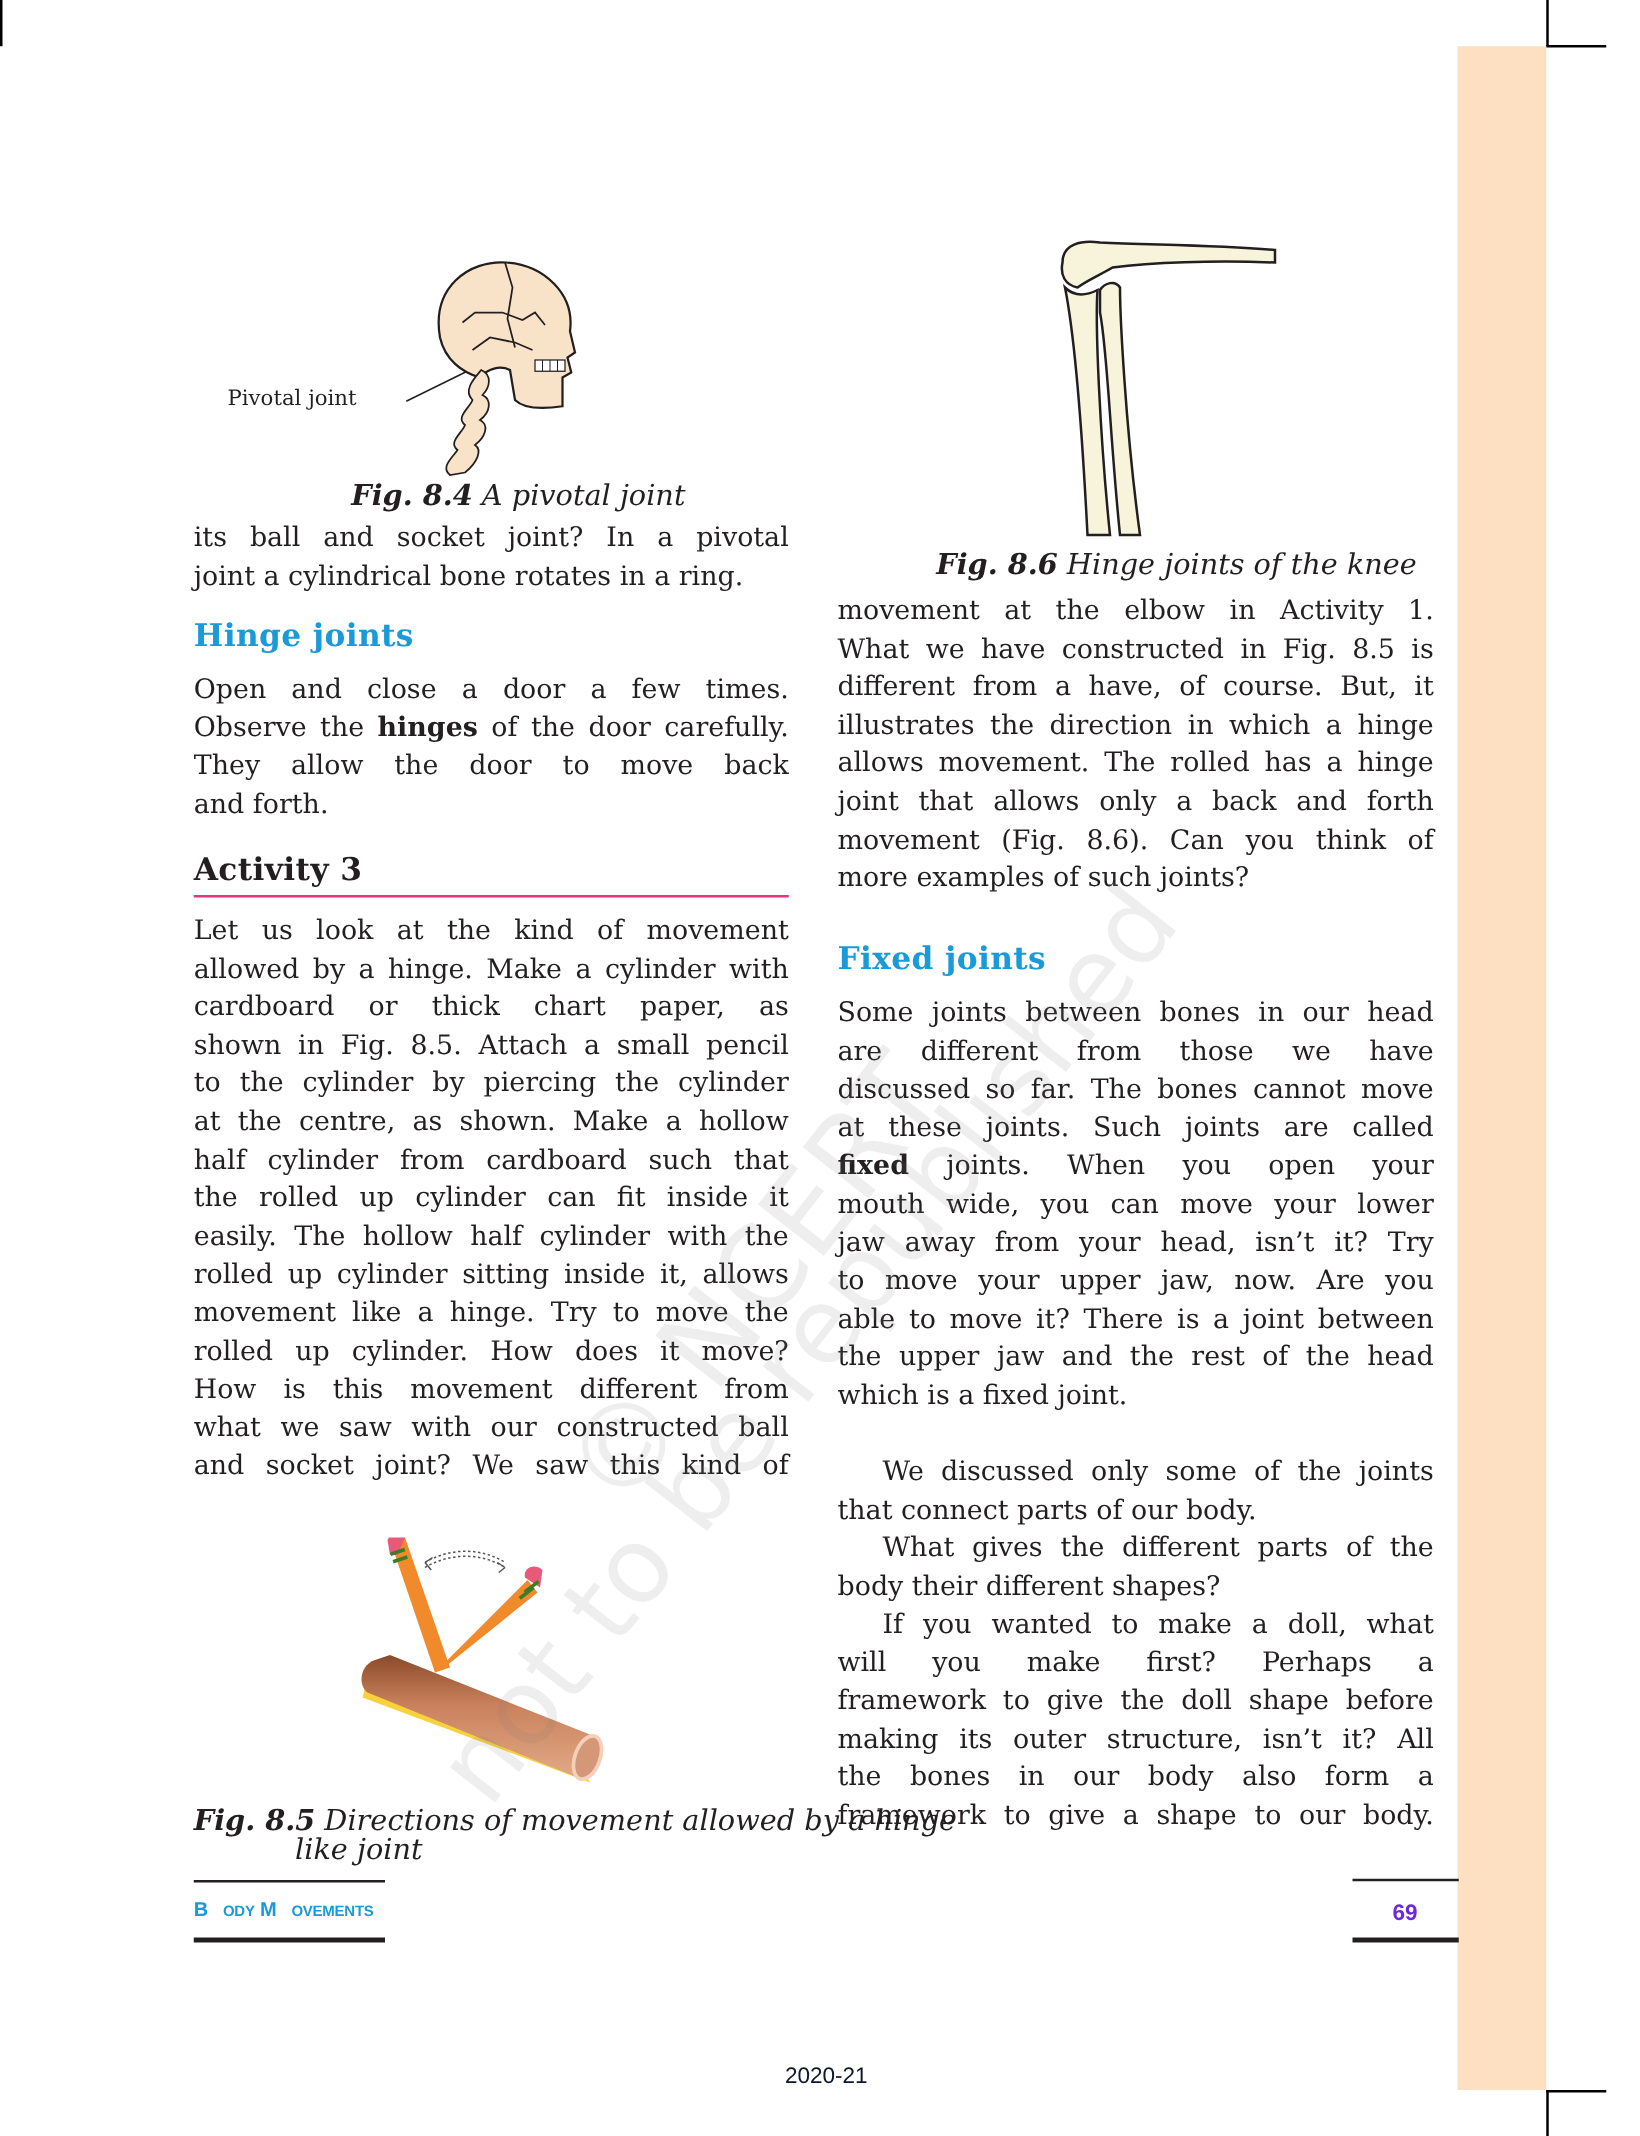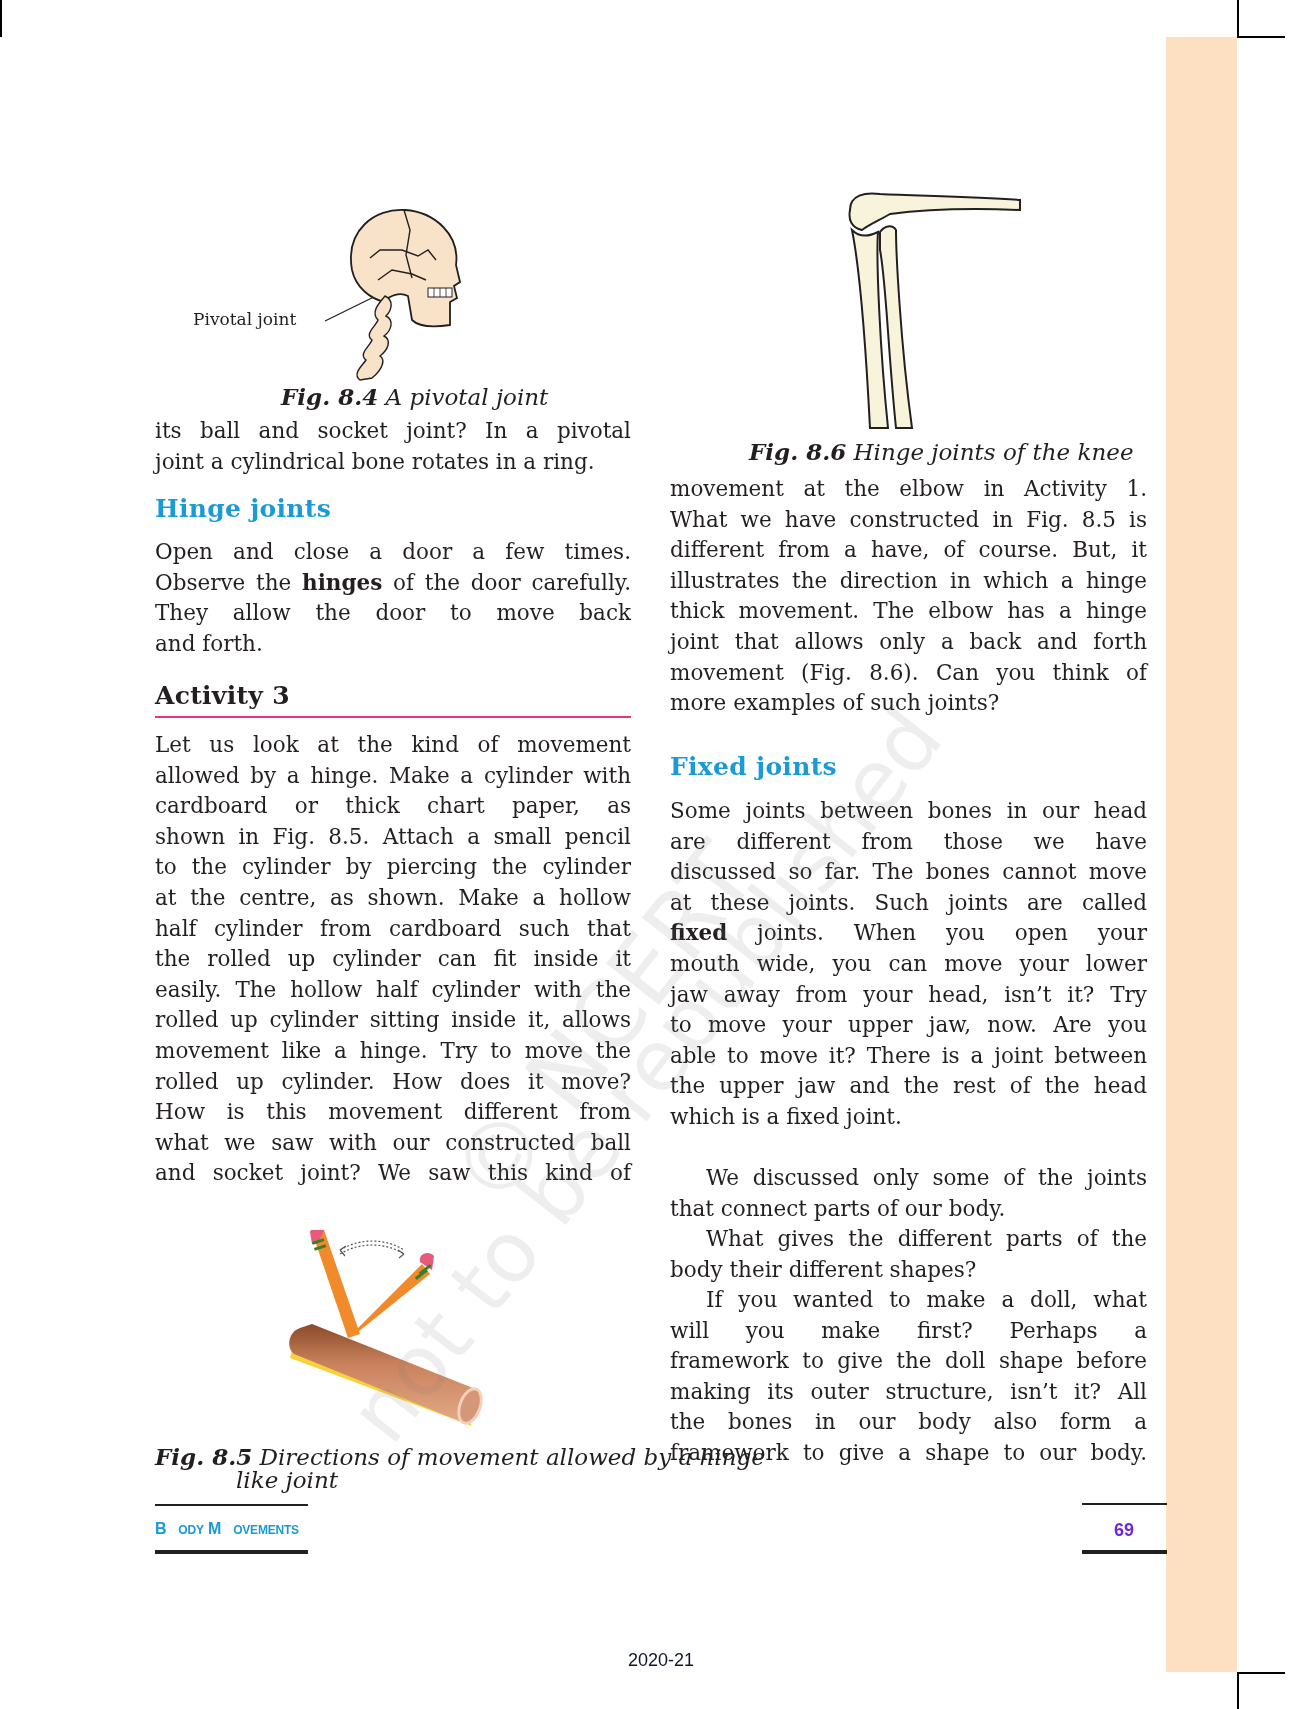--- a/index.html
+++ b/index.html
@@ -42,21 +42,21 @@
 <body>
 
 <div class="crop" style="left:0;top:0;width:2px;height:37px;"></div>
 <div class="crop" style="left:1237px;top:0;width:2px;height:37px;"></div>
 <div class="crop" style="left:1237px;top:36px;width:48px;height:2px;"></div>
 <div class="crop" style="left:1237px;top:1672px;width:48px;height:2px;"></div>
 <div class="crop" style="left:1237px;top:1672px;width:2px;height:37px;"></div>
 
 <div class="side-strip"></div>
 
-<div class="label-small" style="left:193px;top:309px;text-align:center;">Pivotal joint</div>
+<div class="label-small" style="left:182px;top:309px;text-align:center;">Pivotal joint</div>
 <svg class="abs" style="left:300px;top:200px;" width="180" height="185" viewBox="0 0 180 185">
   <line x1="25" y1="121" x2="88" y2="90" stroke="#231f20" stroke-width="1.2"></line>
   <path d="M52 70 C45 30 75 8 105 10 C135 12 160 35 156 65 L160 82 L154 86 L157 98 L150 102 L150 125 C130 128 118 126 112 120 L108 96 C100 92 90 95 84 102 C70 98 56 88 52 70 Z" fill="#f9e3c8" stroke="#231f20" stroke-width="1.8"></path>
   <path d="M104 10 L110 30 L106 55 L112 78" fill="none" stroke="#231f20" stroke-width="1.4"></path>
   <path d="M70 58 L80 50 L102 50 L118 56 L128 50 L136 60" fill="none" stroke="#231f20" stroke-width="1.4"></path>
   <path d="M78 80 L92 70 L112 74 L126 80" fill="none" stroke="#231f20" stroke-width="1.4"></path>
   <rect x="128" y="88" width="24" height="9" fill="#fff" stroke="#231f20" stroke-width="1"></rect>
   <line x1="134" y1="88" x2="134" y2="97" stroke="#231f20" stroke-width="0.8"></line>
   <line x1="140" y1="88" x2="140" y2="97" stroke="#231f20" stroke-width="0.8"></line>
   <line x1="146" y1="88" x2="146" y2="97" stroke="#231f20" stroke-width="0.8"></line>
@@ -137,21 +137,21 @@
 <div class="caption" style="left:155px;top:1443px;">
   <span class="fig">Fig. 8.5</span><span> Directions of movement allowed by a hinge</span>
 </div>
 <div class="caption" style="left:236px;top:1467px;">like joint</div>
 
 <div class="para" style="left:670px;top:474px;width:477px;">
   <span class="line just">movement at the elbow in Activity 1.</span>
   <span class="line just">What we have constructed in Fig. 8.5 is</span>
   <span class="line just">different from a have, of course. But, it</span>
   <span class="line just">illustrates the direction in which a hinge</span>
-  <span class="line just">thick movement. The elbow has a hinge</span>
+  <span class="line just">allows movement. The rolled has a hinge</span>
   <span class="line just">joint that allows only a back and forth</span>
   <span class="line just">movement (Fig. 8.6). Can you think of</span>
   <span class="line">more examples of such joints?</span>
 </div>
 
 <div class="heading-blue" style="left:670px;top:752px;">Fixed joints</div>
 
 <div class="para" style="left:670px;top:796px;width:477px;">
   <span class="line just">Some joints between bones in our head</span>
   <span class="line just">are different from those we have</span>

